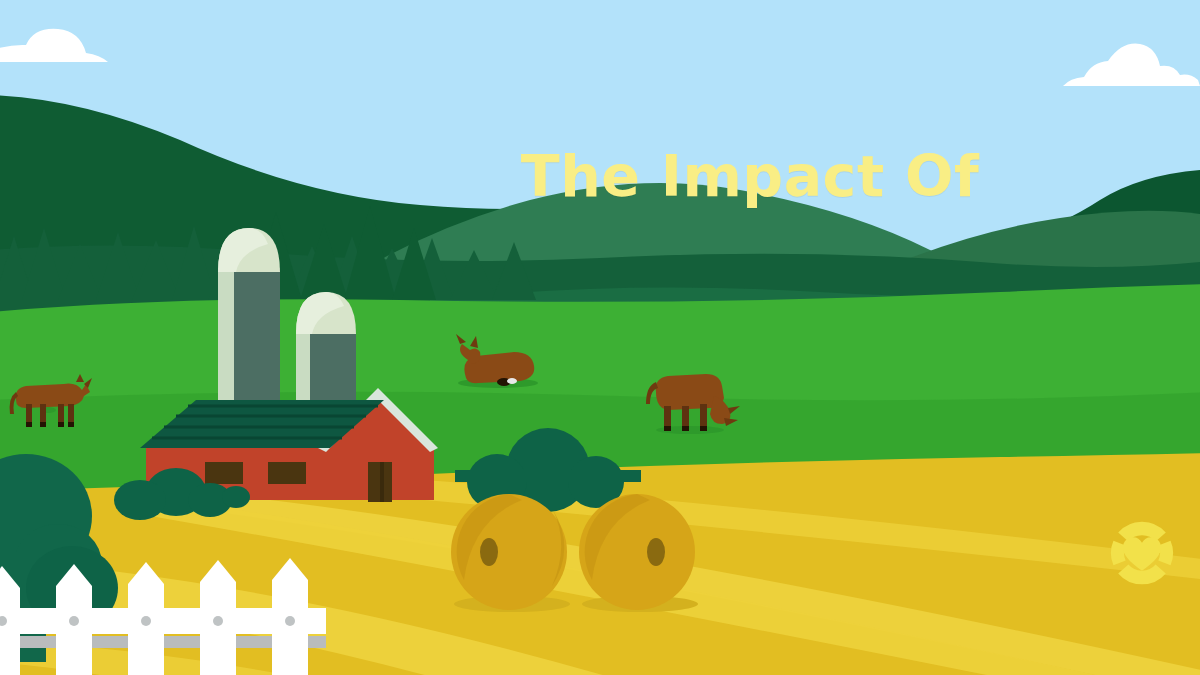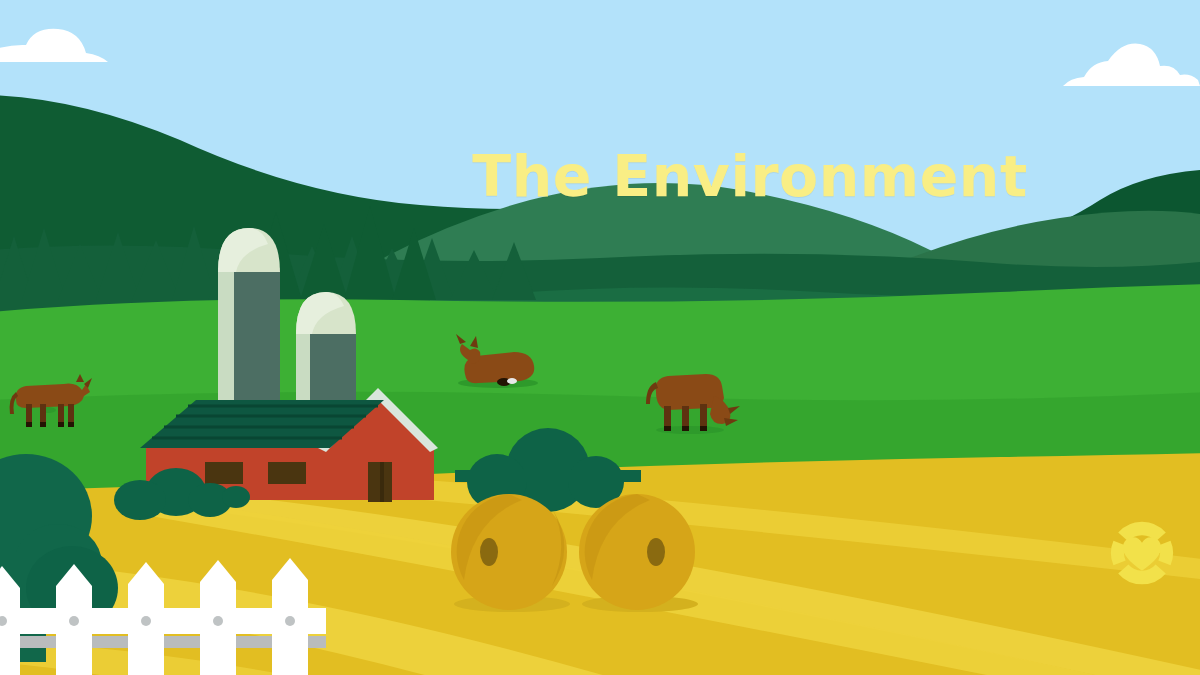--- a/index.html
+++ b/index.html
@@ -272,21 +272,21 @@
           <circle cx="146" cy="621" r="5"></circle>
           <circle cx="218" cy="621" r="5"></circle>
           <circle cx="290" cy="621" r="5"></circle>
         </g>
       </g>
 
     </g>
   </svg>
 
   <div id="title-block">
-    <span class="tline">The Environment</span>
+    <span class="tline">The Impact Of</span>
   </div>
 
   <svg id="logo-badge" viewBox="0 0 100 100" xmlns="http://www.w3.org/2000/svg">
     <g fill="#F2E14A">
       <path d="M50,4 A46,46 0 0 1 85,20 L 70,33 A26,26 0 0 0 50,24 Z"></path>
       <path d="M92,32 A46,46 0 0 1 92,68 L 74,61 A26,26 0 0 0 74,39 Z"></path>
       <path d="M85,80 A46,46 0 0 1 50,96 L 50,76 A26,26 0 0 0 70,67 Z"></path>
       <path d="M15,80 A46,46 0 0 0 50,96 L 50,76 A26,26 0 0 1 30,67 Z"></path>
       <path d="M8,68 A46,46 0 0 1 8,32 L 26,39 A26,26 0 0 0 26,61 Z"></path>
       <path d="M15,20 A46,46 0 0 1 50,4 L 50,24 A26,26 0 0 0 30,33 Z"></path>

